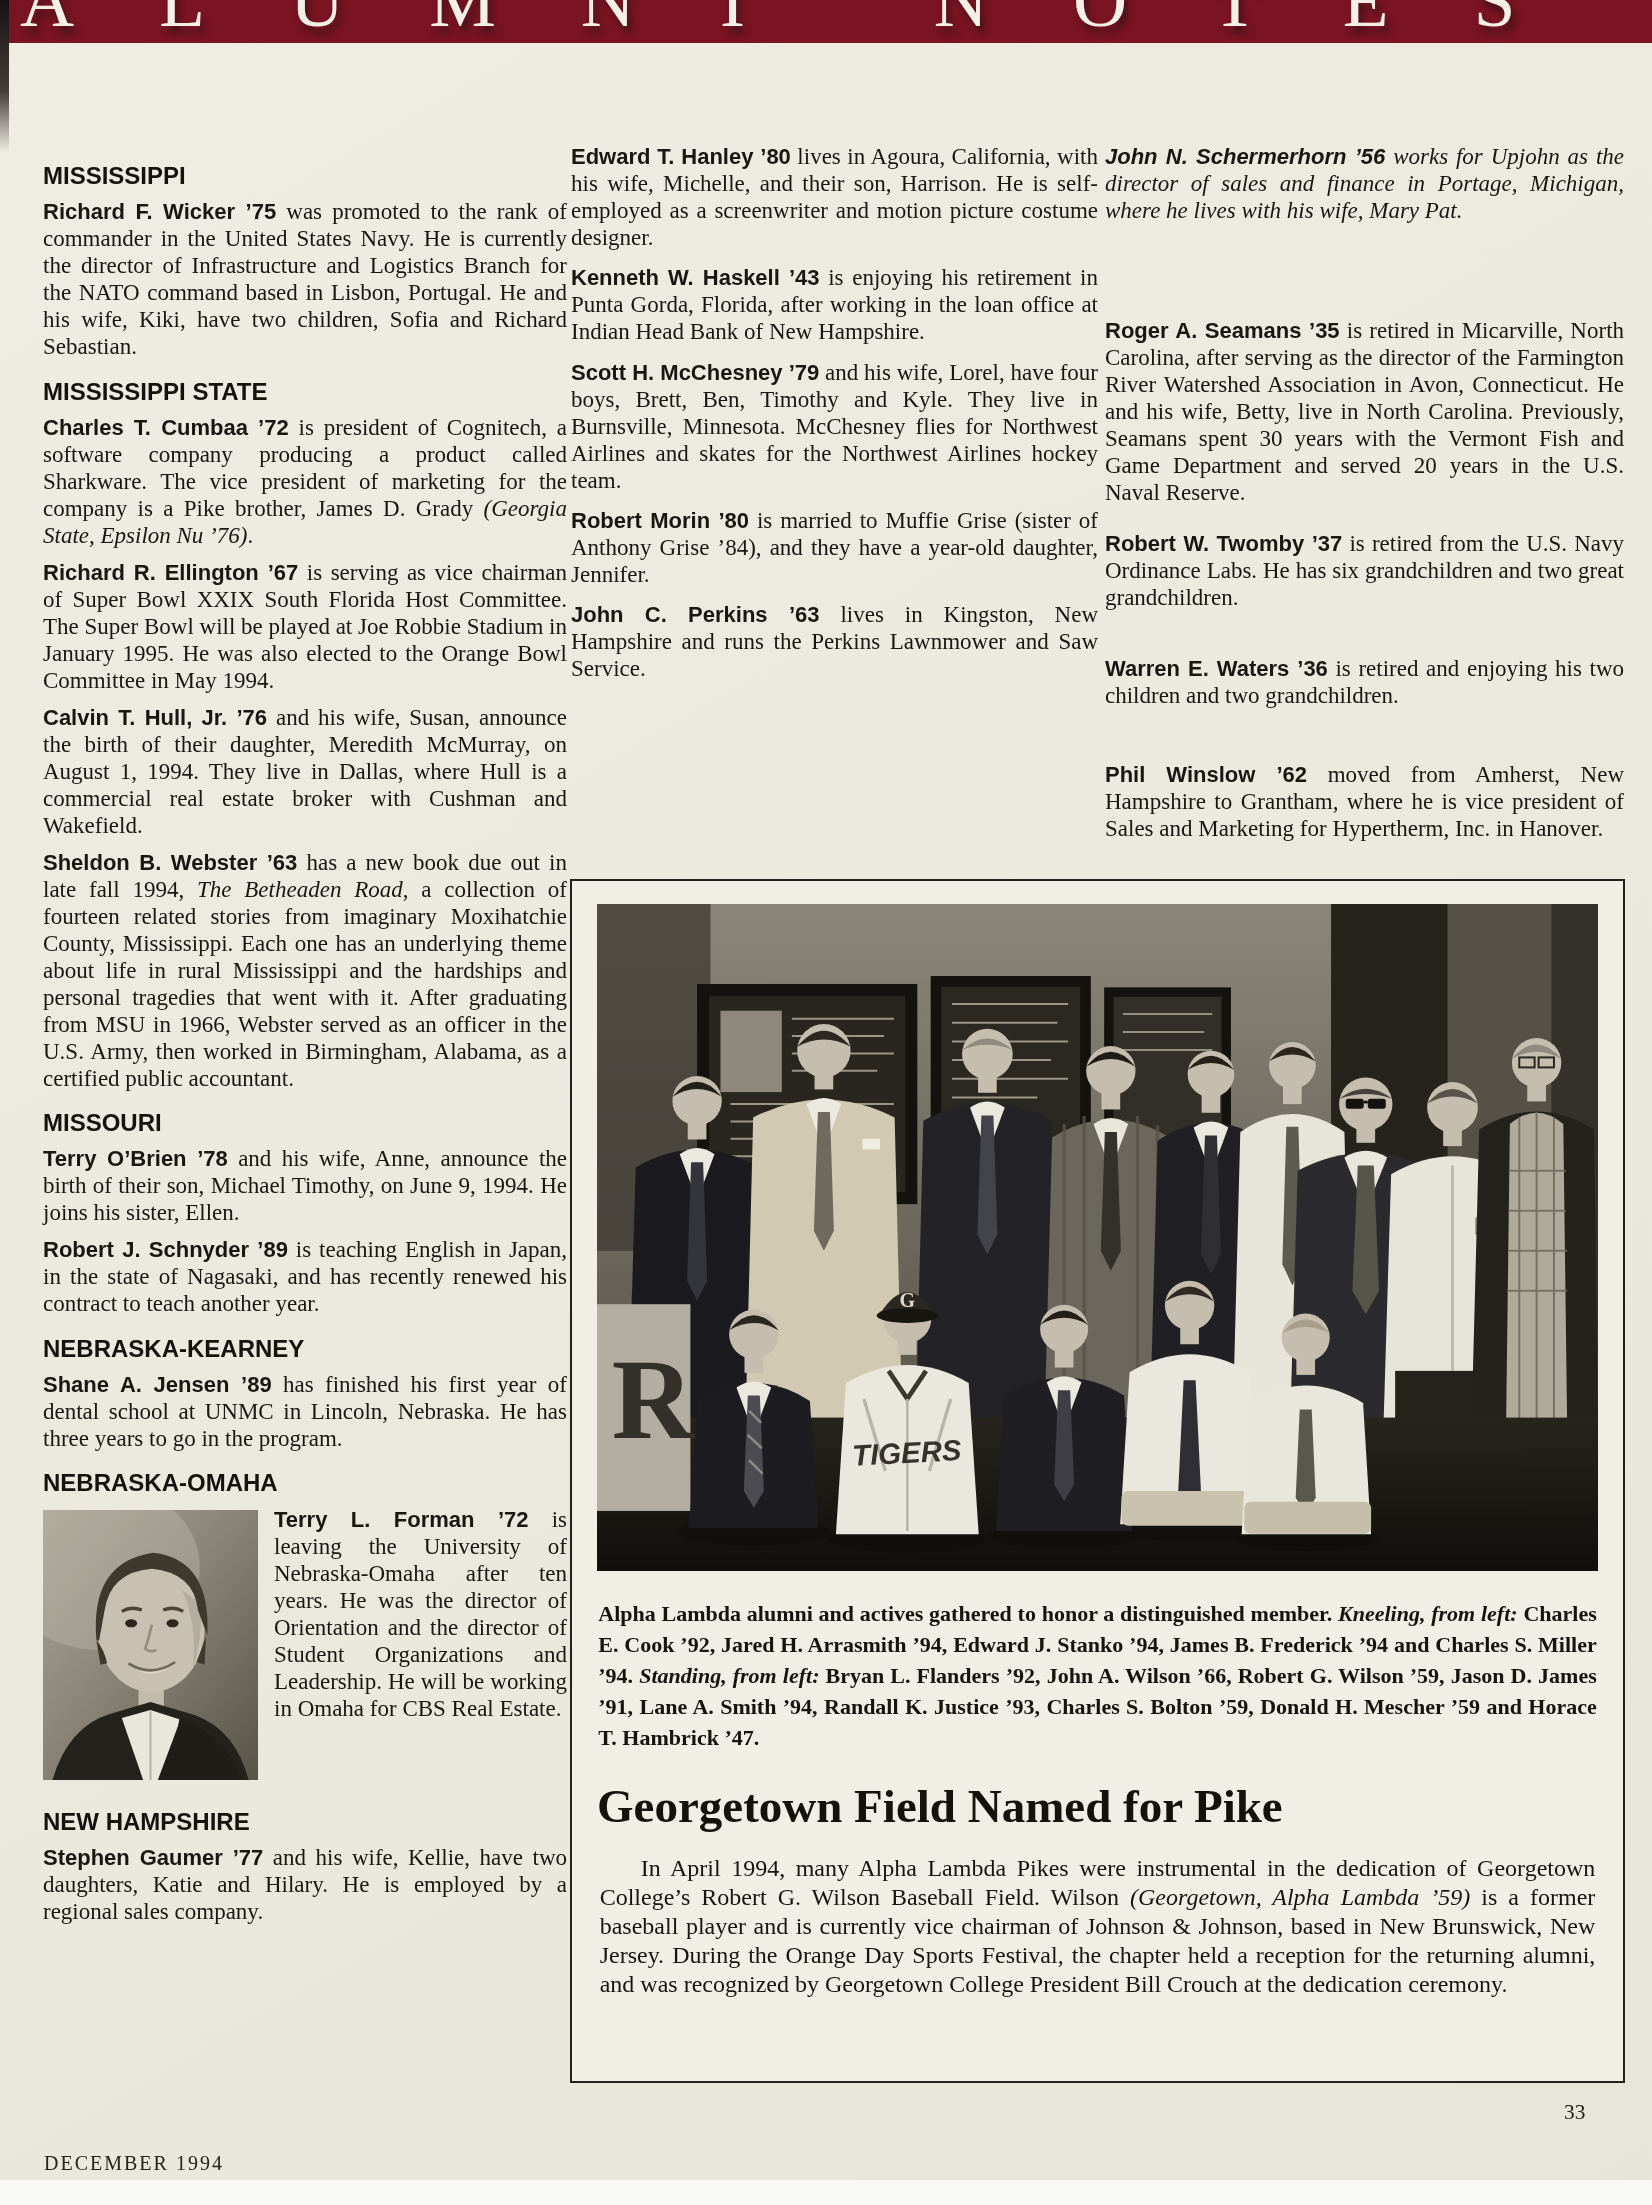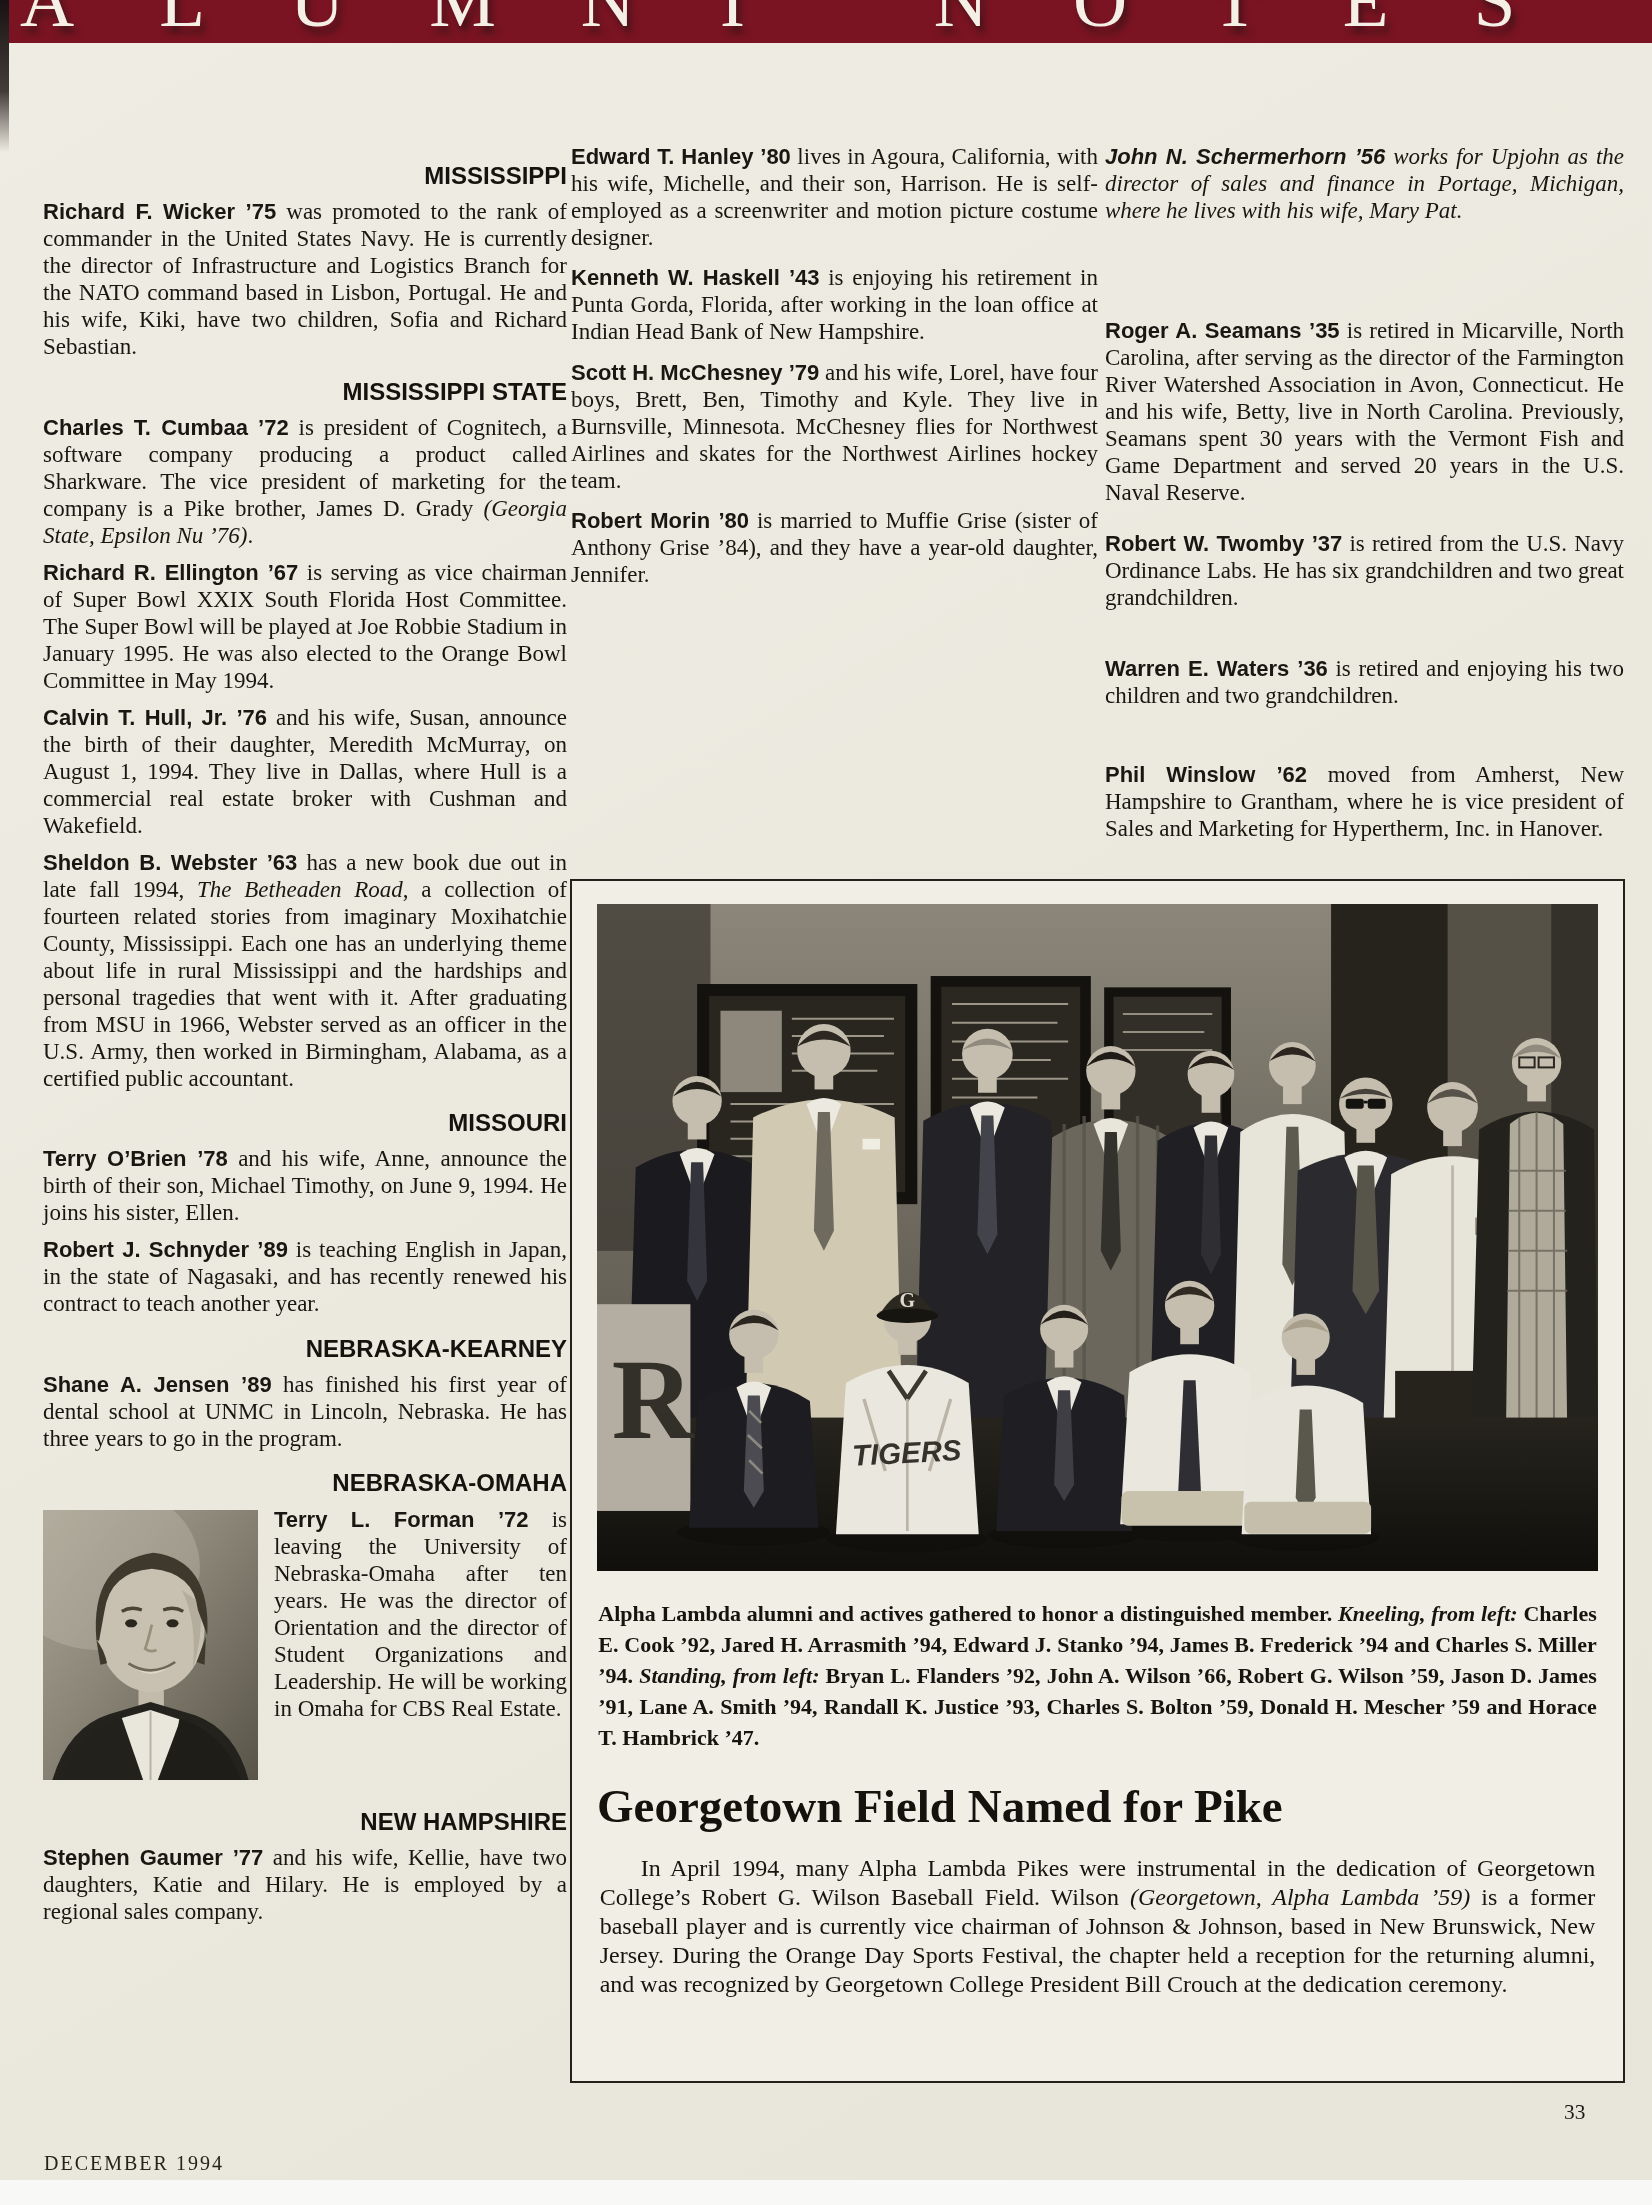--- a/index.html
+++ b/index.html
@@ -16,21 +16,21 @@
   .bottom-strip{position:absolute;left:0;top:2180px;width:100%;height:25px;background:#f8f8f6;}
   
   .col{position:absolute;font-size:23px;line-height:27px;text-align:justify;}
   .col-left{left:43px;top:162px;width:524px;}
   .col-mid{left:571px;top:143px;width:527px;}
   .col-right{left:1105px;top:143px;width:519px;}
   .note{margin:0 0 10px 0;}
   .col-mid .note{margin-bottom:13.3px;}
   .lead{font-family:"Liberation Sans",sans-serif;font-weight:700;font-size:22px;}
   h3.state{font-family:"Liberation Sans",sans-serif;font-weight:700;font-size:24px;
-        margin:17.3px 0 9.3px;text-align:right;color:#15130e;}
+        margin:17.3px 0 9.3px;text-align:left;color:#15130e;}
   h3.first{margin-top:0;}
   .gap-a{margin-bottom:93px;font-style:italic;}.gap-b{margin-bottom:24px;}
   .gap-c{margin-bottom:44px;}.gap-d{margin-bottom:52px;}
   .forman{overflow:hidden;margin-bottom:10.7px;}
   .forman p{margin:0;}
   .portrait{float:left;width:215px;height:270px;margin:4px 16px 5.3px 0;}
   .portrait svg{display:block;width:100%;height:100%;}
   h3.clear{clear:both;margin-top:23px;}
   
   .photo-box{position:absolute;left:570px;top:879px;width:1055px;height:1204px;
@@ -112,20 +112,21 @@
 
     <h3 class="state clear">NEW HAMPSHIRE</h3>
     <p class="note"><b class="lead">Stephen Gaumer ’77</b> <span>and his wife, Kellie, have two daughters, Katie and Hilary. He is employed by a regional sales company.</span></p>
   </section>
 
   <section class="col col-mid">
     <p class="note"><b class="lead">Edward T. Hanley ’80</b> <span>lives in Agoura, California, with his wife, Michelle, and their son, Harrison. He is self-employed as a screenwriter and motion picture costume designer.</span></p>
     <p class="note"><b class="lead">Kenneth W. Haskell ’43</b> <span>is enjoying his retirement in Punta Gorda, Florida, after working in the loan office at Indian Head Bank of New Hampshire.</span></p>
     <p class="note"><b class="lead">Scott H. McChesney ’79</b> <span>and his wife, Lorel, have four boys, Brett, Ben, Timothy and Kyle. They live in Burnsville, Minnesota. McChesney flies for Northwest Airlines and skates for the Northwest Airlines hockey team.</span></p>
     <p class="note"><b class="lead">Robert Morin ’80</b> <span>is married to Muffie Grise (sister of Anthony Grise ’84), and they have a year-old daughter, Jennifer.</span></p>
+    <p class="note"><b class="lead">John C. Perkins ’63</b> <span>lives in Kingston, New Hampshire and runs the Perkins Lawnmower and Saw Service.</span></p>
   </section>
 
   <section class="col col-right">
     <p class="note gap-a"><b class="lead">John N. Schermerhorn ’56</b> <span>works for Upjohn as the director of sales and finance in Portage, Michigan, where he lives with his wife, Mary Pat.</span></p>
     <p class="note gap-b"><b class="lead">Roger A. Seamans ’35</b> <span>is retired in Micarville, North Carolina, after serving as the director of the Farmington River Watershed Association in Avon, Connecticut. He and his wife, Betty, live in North Carolina. Previously, Seamans spent 30 years with the Vermont Fish and Game Department and served 20 years in the U.S. Naval Reserve.</span></p>
     <p class="note gap-c"><b class="lead">Robert W. Twomby ’37</b> <span>is retired from the U.S. Navy Ordinance Labs. He has six grandchildren and two great grandchildren.</span></p>
     <p class="note gap-d"><b class="lead">Warren E. Waters ’36</b> <span>is retired and enjoying his two children and two grandchildren.</span></p>
     <p class="note"><b class="lead">Phil Winslow ’62</b> <span>moved from Amherst, New Hampshire to Grantham, where he is vice president of Sales and Marketing for Hypertherm, Inc. in Hanover.</span></p>
   </section>
 

